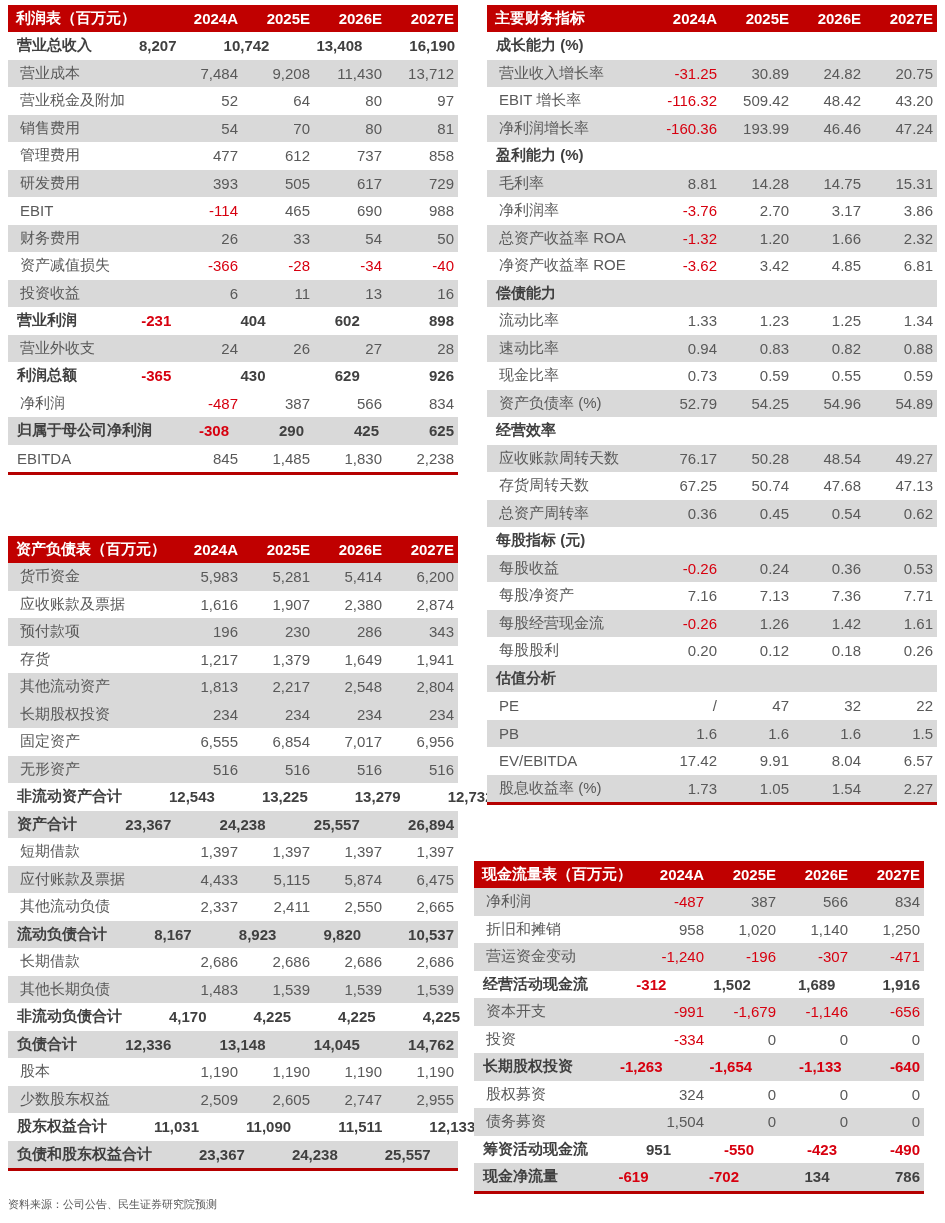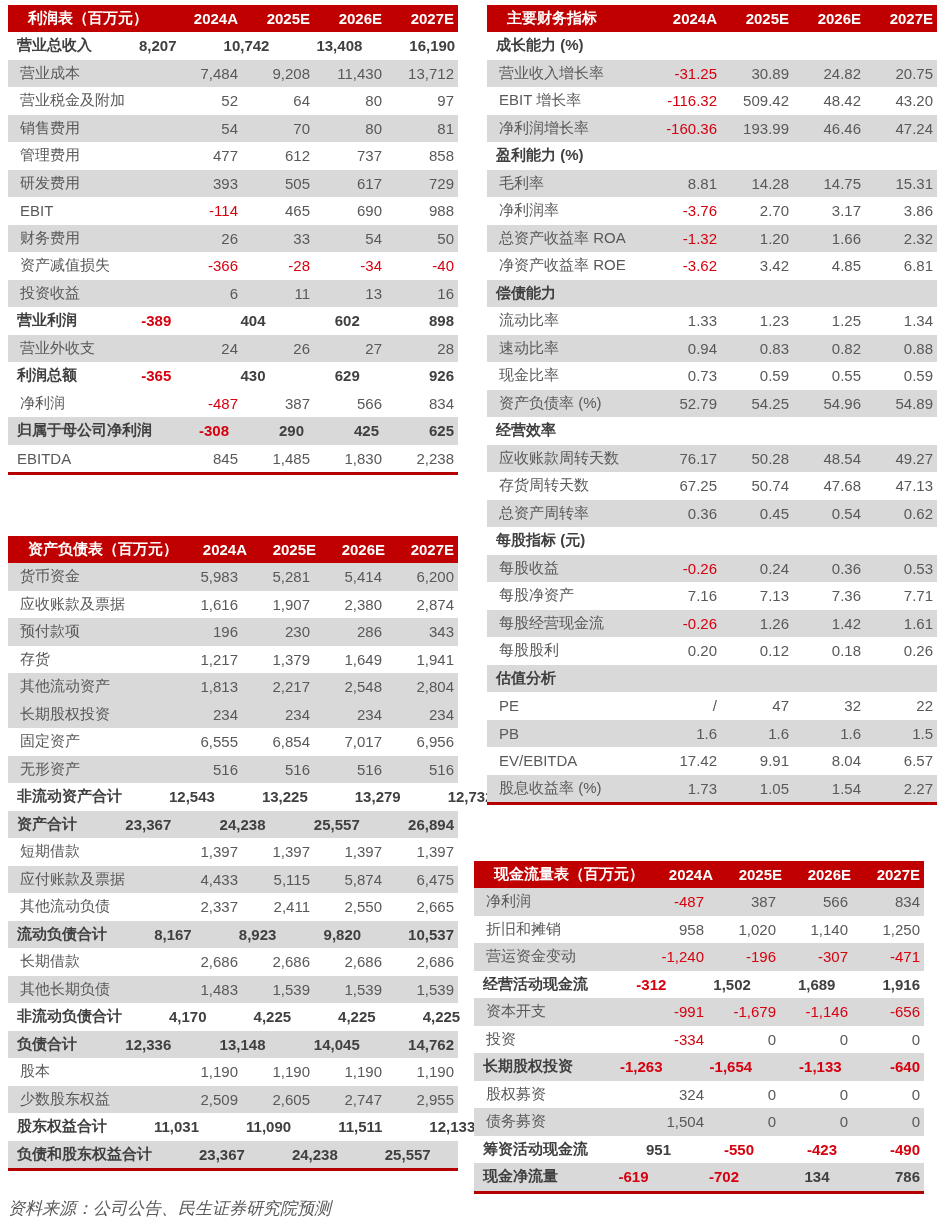--- a/index.html
+++ b/index.html
@@ -8,29 +8,29 @@
     --text:#595959;
     --bold-text:#404040;
     --negative:#D7000F;
     --rule:#B50000;
   }
   *{margin:0;padding:0;box-sizing:border-box;}
   body{background:#ffffff;font-family:"Liberation Sans","DejaVu Sans",sans-serif;}
   .page{position:relative;width:945px;height:1223px;background:#ffffff;overflow:hidden;}
   .fin-table{position:absolute;width:450px;border-bottom:3px solid var(--rule);}
   .thead{display:flex;align-items:center;height:27px;background:var(--header-bg);color:#ffffff;font-weight:bold;font-size:15px;padding-right:4px;}
-  .thead .cell-label{flex:1;padding-left:20px;white-space:nowrap;}
+  .thead .cell-label{flex:1;padding-left:8px;white-space:nowrap;}
   .row{display:flex;align-items:center;height:27.5px;font-size:15px;color:var(--text);padding-right:4px;background:#ffffff;}
   .row.stripe{background:var(--stripe);}
   .row.bold{font-weight:bold;color:var(--bold-text);gap:47px;}
   .row .cell-label{flex:1;padding-left:9px;white-space:nowrap;}
   .row.indent .cell-label{padding-left:12px;}
   .cell-val{width:72px;text-align:right;white-space:nowrap;}
   .cell-val.neg{color:var(--negative);}
-  .source-note{position:absolute;left:8px;top:1197px;font-size:17px;color:var(--text);white-space:nowrap;font-style:italic;}
+  .source-note{position:absolute;left:8px;top:1197px;font-size:11px;color:var(--text);white-space:nowrap;}
 </style>
 </head>
 <body>
 
 <div class="page">
   <div class="fin-table" id="t-income-statement" style="left:8px;top:5px;">
       <div class="thead">
         <span class="cell-label">利润表（百万元）</span>
         <span class="cell-val">2024A</span>
         <span class="cell-val">2025E</span>
@@ -102,21 +102,21 @@
       </div>
       <div class="row stripe indent">
         <span class="cell-label">投资收益</span>
         <span class="cell-val">6</span>
         <span class="cell-val">11</span>
         <span class="cell-val">13</span>
         <span class="cell-val">16</span>
       </div>
       <div class="row bold">
         <span class="cell-label">营业利润</span>
-        <span class="cell-val neg">-389</span>
+        <span class="cell-val neg">-231</span>
         <span class="cell-val">404</span>
         <span class="cell-val">602</span>
         <span class="cell-val">898</span>
       </div>
       <div class="row stripe indent">
         <span class="cell-label">营业外收支</span>
         <span class="cell-val">24</span>
         <span class="cell-val">26</span>
         <span class="cell-val">27</span>
         <span class="cell-val">28</span>

